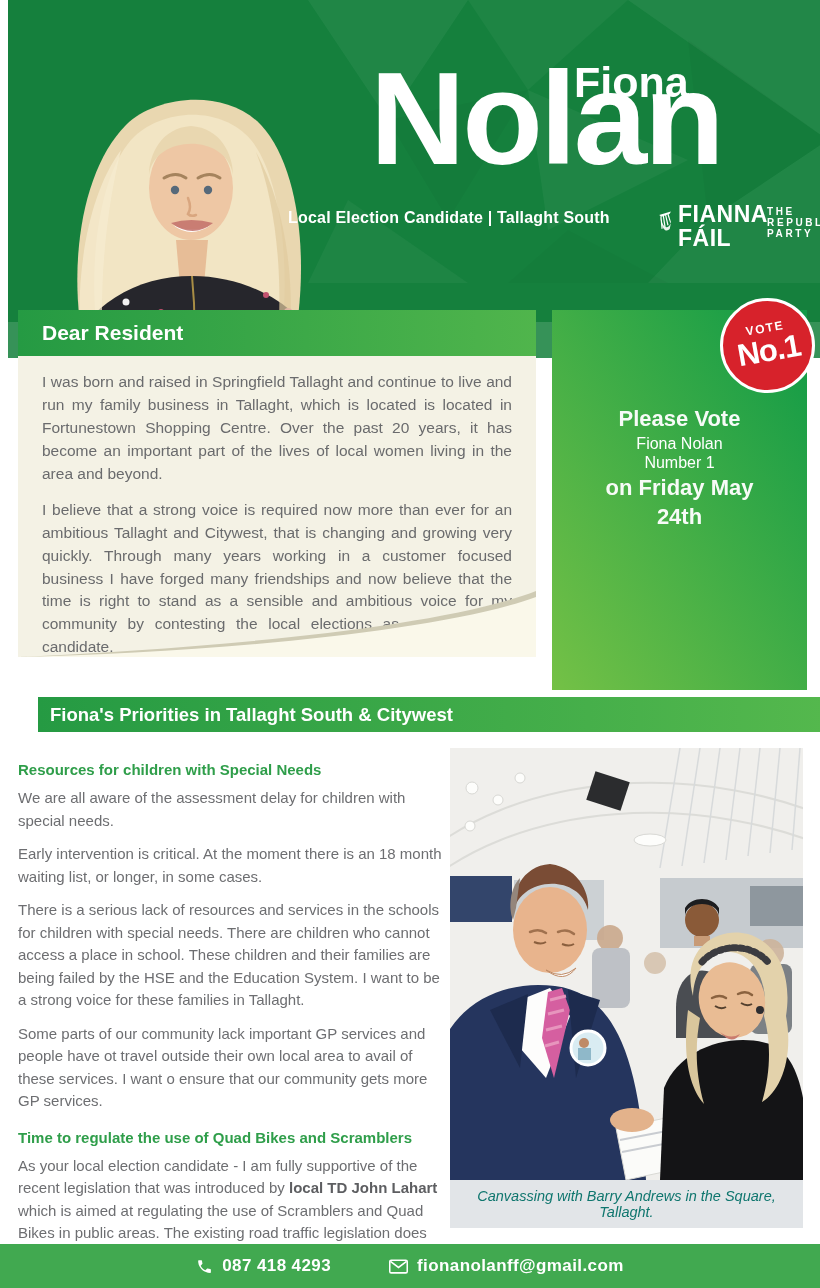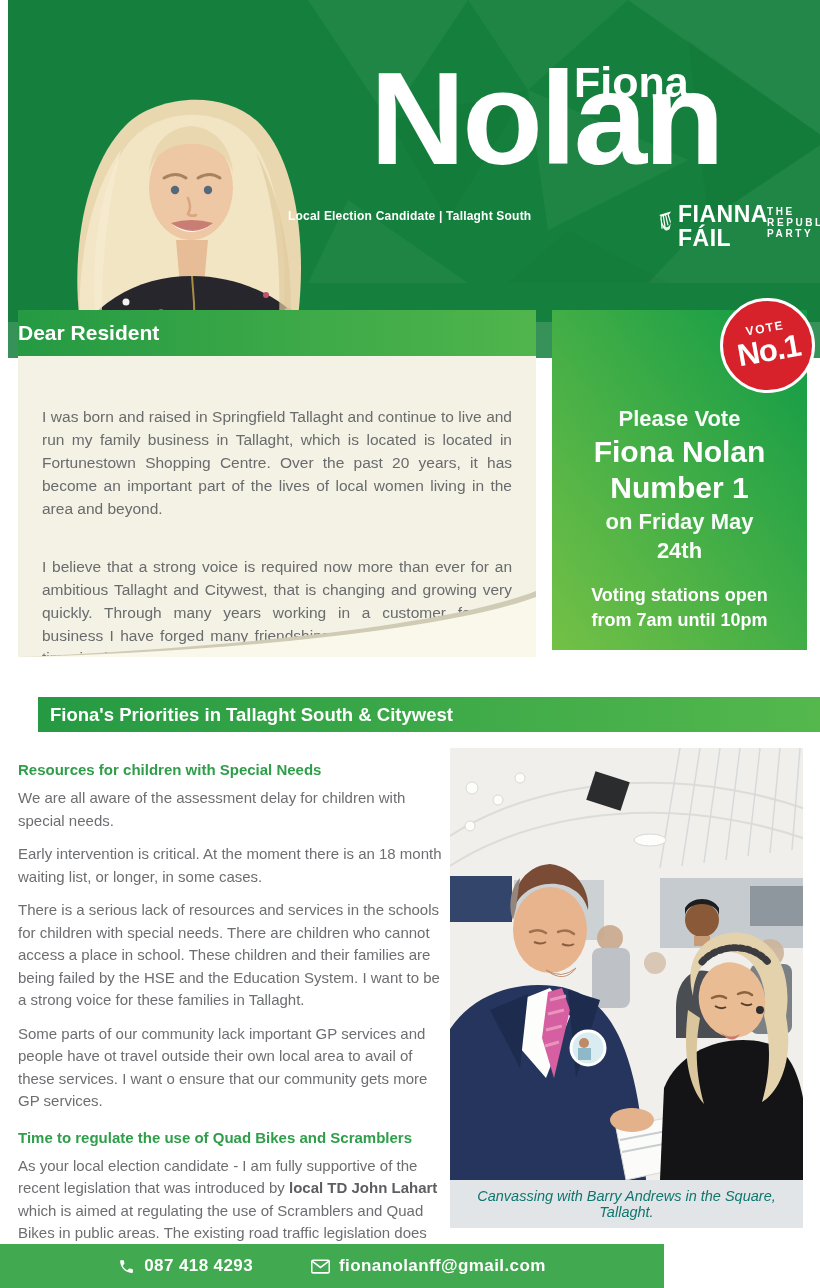--- a/index.html
+++ b/index.html
@@ -7,41 +7,41 @@
   body { font-family:"Liberation Sans", sans-serif; }
   .page { position:relative; width:820px; height:1288px; background:#fff; overflow:hidden; margin:0 auto; }
 
   
   .hero { position:absolute; left:8px; top:0; width:820px; height:358px; background:#15803d; overflow:hidden; }
   .hero-band { position:absolute; left:0; bottom:0; width:100%; height:36px; background:rgba(255,255,255,.14); }
   .hero-pattern { position:absolute; inset:0; }
   .portrait { position:absolute; left:18px; bottom:0; width:340px; height:278px; }
   .hero-first { position:absolute; left:566px; top:58px; color:#fff; font-size:43px; font-weight:700; letter-spacing:0; }
   .hero-surname { position:absolute; left:338px; top:46px; color:#fff; font-size:132px; font-weight:700; letter-spacing:-3px; line-height:1.1;margin-left:24px; }
-  .hero-subtitle { position:absolute; left:280px; top:209px; color:#fff; font-size:12px; font-weight:700; letter-spacing:.2px; }
+  .hero-subtitle { position:absolute; left:280px; top:209px; color:#fff; font-size:16px; font-weight:700; letter-spacing:.2px; }
   .ff-logo { position:absolute; left:650px; top:202px; display:flex; align-items:flex-start; gap:6px; color:#fff; }
   .ff-harp { width:24px; height:36px; margin-top:2px; }
   .ff-words { display:flex; }
   .ff-name { font-size:23px; font-weight:700; letter-spacing:.5px; line-height:1.05; }
   .ff-tagline { font-size:10px; font-weight:700; letter-spacing:2.6px; margin-top:4px; }
 
   
   .letter { position:absolute; left:18px; top:310px; width:518px; }
   .letter-head { height:46px; background:linear-gradient(to right,#259a43,#50b54c); color:#fff;
-                 font-size:21px; font-weight:700; display:flex; align-items:center; }
+                 font-size:21px; font-weight:700; display:flex; align-items:center; padding-left:24px; }
   .letter-body { position:relative; height:301px; background:#f4f2e5; padding:15px 24px 0 24px; overflow:hidden; }
-  .letter-body p { color:#6a6b6d; font-size:15.5px; line-height:1.48; text-align:justify; margin-bottom:13px;margin-top:35px; }
+  .letter-body p { color:#6a6b6d; font-size:15.5px; line-height:1.48; text-align:justify; margin-bottom:13px; }
   .curl { position:absolute; left:0; bottom:0; width:518px; height:70px; pointer-events:none; }
 
   
-  .vote-panel { position:absolute; left:552px; top:310px; width:255px; height:340px;
+  .vote-panel { position:absolute; left:552px; top:310px; width:255px; height:380px;
                 background:linear-gradient(to top right,#74c146,#0f9a47); }
   .vote-text { position:absolute; top:94px; left:0; width:100%; text-align:center; color:#fff; }
   .vote-intro { font-size:22px; font-weight:700; line-height:1.35; opacity:.96; }
-  .vote-name, .vote-number { font-size:30px; font-weight:700; line-height:1.22; }
+  .vote-name, .vote-number { font-size:16px; font-weight:400; line-height:1.22; }
   .vote-date { font-size:22px; font-weight:700; line-height:1.32; width:180px; margin:0 auto; opacity:.96; }
   .vote-hours { font-size:18px; font-weight:700; line-height:1.4; width:206px; margin:18px auto 0; }
   .vote-badge { position:absolute; left:720px; top:298px; width:95px; height:95px; border-radius:50%;
                 background:#d7222b; border:3px solid #fff; z-index:5; display:flex; flex-direction:column;
                 align-items:center; justify-content:center; }
   .badge-inner { transform:rotate(-10deg); text-align:center; color:#fff; margin-top:-4px; }
   .badge-top { display:block; font-size:12px; font-weight:700; letter-spacing:1.5px; }
   .badge-main { display:block; font-size:31px; font-weight:700; letter-spacing:-1px; line-height:1; }
 
   
@@ -55,21 +55,21 @@
   .col-left p b { color:#5d5e61; }
 
   
   .photo { position:absolute; left:450px; top:748px; width:353px; height:432px; overflow:hidden; background:#eceded; }
   .photo svg { display:block; }
   .photo-caption { position:absolute; left:450px; top:1180px; width:353px; height:48px; background:#e2e5e8;
                    color:#0f766e; font-size:14.5px; font-style:italic; display:flex; align-items:center;
                    justify-content:center; text-align:center; }
 
   
-  .footer { position:absolute; left:0; top:1244px; width:664px; height:44px; background:#41a950;
+  .footer { position:absolute; left:0; top:1244px; width:820px; height:44px; background:#41a950;
             display:flex; align-items:center; justify-content:center; gap:58px; }
   .contact { display:flex; align-items:center; gap:9px; color:#fff; font-size:17px; font-weight:700; letter-spacing:.4px; }
   .contact svg { display:block; }
 </style>
 </head>
 <body>
 
 <div class="page">
 
   <header class="hero">
@@ -155,21 +155,20 @@
       </svg>
     </div>
   </section>
 
   <aside class="vote-panel">
     <div class="vote-text">
       <div class="vote-intro">Please Vote</div>
       <div class="vote-name">Fiona Nolan</div>
       <div class="vote-number">Number 1</div>
       <div class="vote-date">on Friday May 24th</div>
-      <div class="vote-hours">Voting stations open from 7am until 10pm</div>
     </div>
   </aside>
   <div class="vote-badge">
     <div class="badge-inner">
       <span class="badge-top">VOTE</span>
       <span class="badge-main">No.1</span>
     </div>
   </div>
 
   <div class="priorities-banner">Fiona's Priorities in Tallaght South &amp; Citywest</div>

